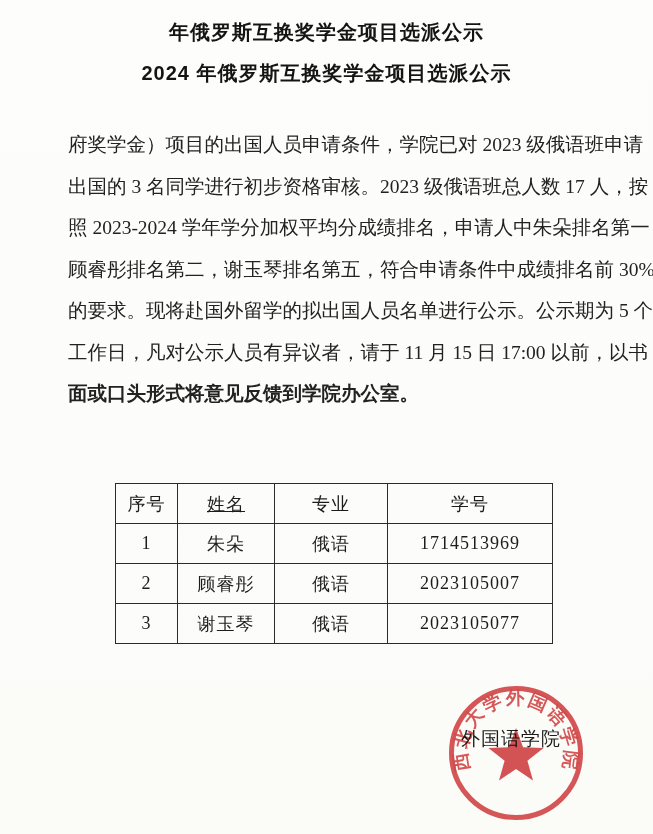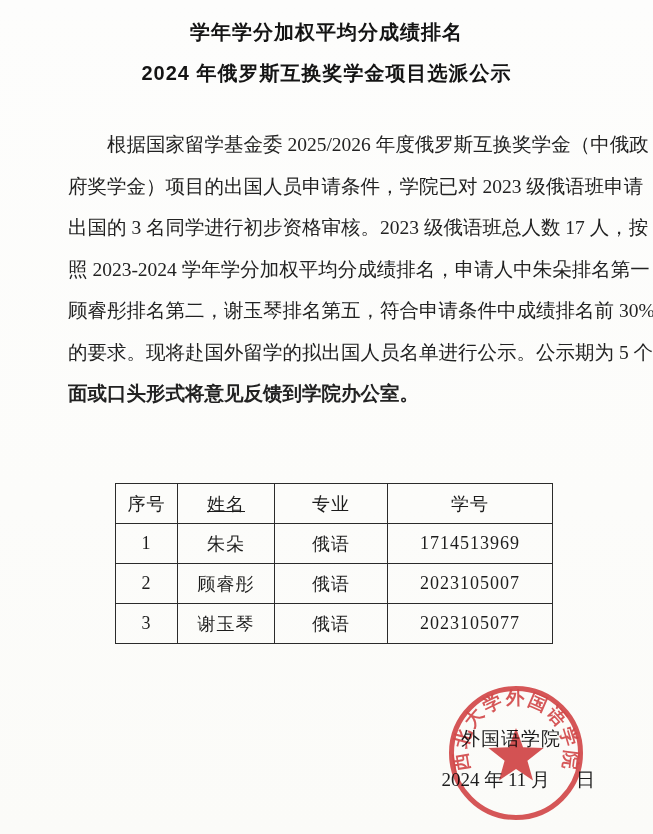--- a/index.html
+++ b/index.html
@@ -79,30 +79,30 @@
   .stamp text{
     font-family:"Liberation Sans","DejaVu Sans",sans-serif;
     font-weight:bold;
   }
 </style>
 </head>
 <body>
 
 <div class="page">
 
-  <div class="title title1">学年学分加权平均分成绩排名</div>
+  <div class="title title1">年俄罗斯互换奖学金项目选派公示</div>
   <div class="title title2">2024 年俄罗斯互换奖学金项目选派公示</div>
 
   <div class="bodytext">
-    <div class="bline first">根据国家留学基金委 2025/2026 年度俄罗斯互换奖学金（中俄政</div>
     <div class="bline">府奖学金）项目的出国人员申请条件，学院已对 2023 级俄语班申请</div>
     <div class="bline">出国的 3 名同学进行初步资格审核。2023 级俄语班总人数 17 人，按</div>
     <div class="bline">照 2023-2024 学年学分加权平均分成绩排名，申请人中朱朵排名第一，</div>
     <div class="bline">顾睿彤排名第二，谢玉琴排名第五，符合申请条件中成绩排名前 30%</div>
     <div class="bline">的要求。现将赴国外留学的拟出国人员名单进行公示。公示期为 5 个</div>
+    <div class="bline">工作日，凡对公示人员有异议者，请于 11 月 15 日 17:00 以前，以书</div>
     <div class="bline last">面或口头形式将意见反馈到学院办公室。</div>
   </div>
 
   <table class="roster">
     <tbody>
         <tr>
       <th class="c1">序号</th>
       <th class="c2">姓名</th>
       <th class="c3">专业</th>
       <th class="c4">学号</th>
@@ -123,23 +123,20 @@
       <td>3</td>
       <td>谢玉琴</td>
       <td>俄语</td>
       <td>2023105077</td>
     </tr>
   </tbody>
     </table>
 
   <div class="sig-org">外国语学院</div>
 
-  <div class="sig-date">
-    <span>2024 年 11 月</span><span class="gap"></span><span>日</span>
-  </div>
 
   <svg class="stamp" viewBox="-70 -70 140 140" xmlns="http://www.w3.org/2000/svg">
     <g>
       <circle cx="0" cy="0" r="64.5" fill="none" stroke="#d23a3c" stroke-width="5" opacity="0.93"></circle>
       <path id="seal-arc" d="M -46.05 16.76 A 49 49 0 1 1 46.05 16.76" fill="none"></path>
       <text font-size="18.5" fill="#d23a3c" opacity="0.92">
         <textPath href="#seal-arc" startOffset="0" textLength="186" lengthAdjust="spacing">西北大学外国语学院</textPath>
       </text>
       <polygon fill="#d23a3c" opacity="0.95" points="0,-25 -7.05,-5.7 -27.6,-5 -11.4,7.7 -17,27.5 0,16 17,27.5 11.4,7.7 27.6,-5 7.05,-5.7"></polygon>
     </g>

